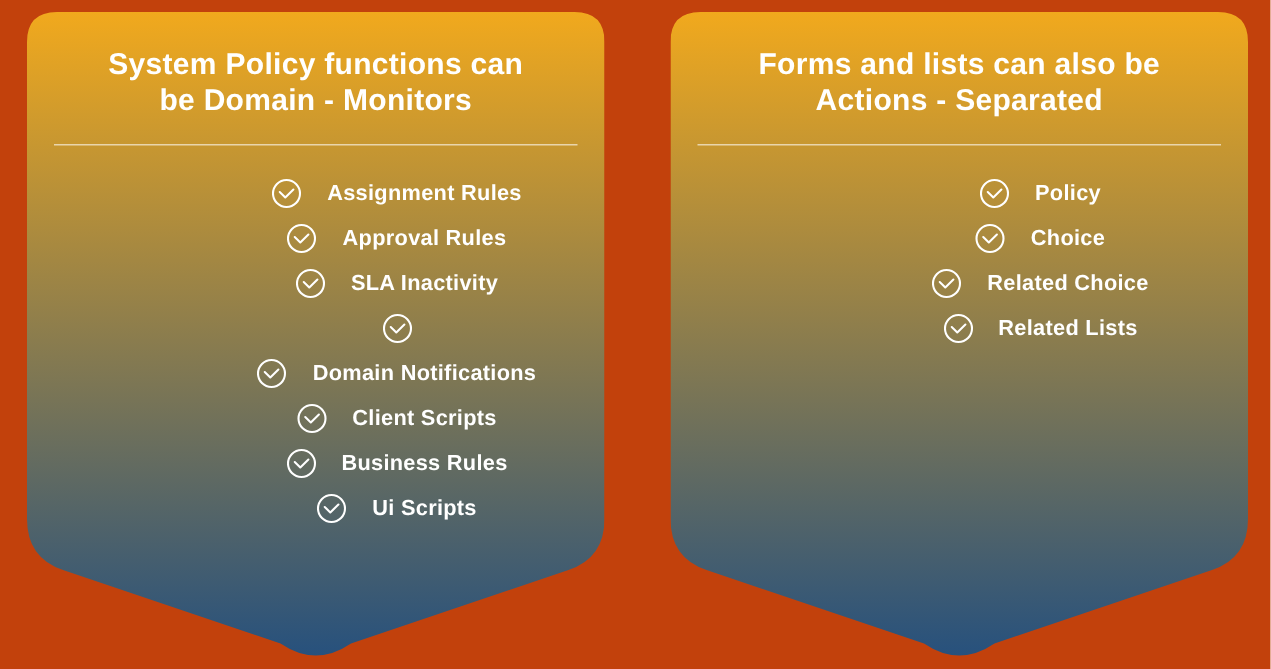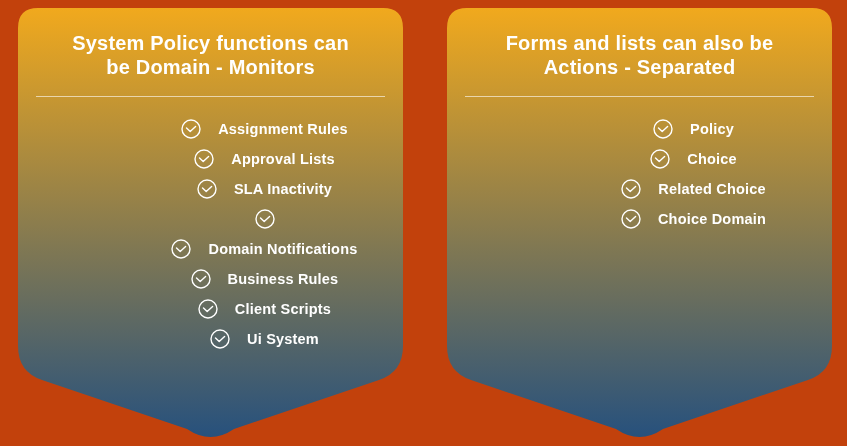--- a/index.html
+++ b/index.html
@@ -111,21 +111,21 @@
     <span class="item-label">Assignment Rules</span>
   </div>
 
   <div class="list-item">
     <span class="check">
       <svg width="20" height="20" viewBox="0 0 20 20">
         <circle cx="10" cy="10" r="9" fill="none" stroke="#ffffff" stroke-width="1.4"></circle>
         <path d="M5.5 9 L9.2 12.6 L14.6 7.4" fill="none" stroke="#ffffff" stroke-width="1.4" stroke-linecap="round" stroke-linejoin="round"></path>
       </svg>
     </span>
-    <span class="item-label">Approval Lists</span>
+    <span class="item-label">Approval Rules</span>
   </div>
 
   <div class="list-item">
     <span class="check">
       <svg width="20" height="20" viewBox="0 0 20 20">
         <circle cx="10" cy="10" r="9" fill="none" stroke="#ffffff" stroke-width="1.4"></circle>
         <path d="M5.5 9 L9.2 12.6 L14.6 7.4" fill="none" stroke="#ffffff" stroke-width="1.4" stroke-linecap="round" stroke-linejoin="round"></path>
       </svg>
     </span>
     <span class="item-label">SLA Inactivity</span>
@@ -150,42 +150,42 @@
     <span class="item-label">Domain Notifications</span>
   </div>
 
   <div class="list-item">
     <span class="check">
       <svg width="20" height="20" viewBox="0 0 20 20">
         <circle cx="10" cy="10" r="9" fill="none" stroke="#ffffff" stroke-width="1.4"></circle>
         <path d="M5.5 9 L9.2 12.6 L14.6 7.4" fill="none" stroke="#ffffff" stroke-width="1.4" stroke-linecap="round" stroke-linejoin="round"></path>
       </svg>
     </span>
+    <span class="item-label">Client Scripts</span>
+  </div>
+
+  <div class="list-item">
+    <span class="check">
+      <svg width="20" height="20" viewBox="0 0 20 20">
+        <circle cx="10" cy="10" r="9" fill="none" stroke="#ffffff" stroke-width="1.4"></circle>
+        <path d="M5.5 9 L9.2 12.6 L14.6 7.4" fill="none" stroke="#ffffff" stroke-width="1.4" stroke-linecap="round" stroke-linejoin="round"></path>
+      </svg>
+    </span>
     <span class="item-label">Business Rules</span>
   </div>
 
-  <div class="list-item">
-    <span class="check">
-      <svg width="20" height="20" viewBox="0 0 20 20">
-        <circle cx="10" cy="10" r="9" fill="none" stroke="#ffffff" stroke-width="1.4"></circle>
-        <path d="M5.5 9 L9.2 12.6 L14.6 7.4" fill="none" stroke="#ffffff" stroke-width="1.4" stroke-linecap="round" stroke-linejoin="round"></path>
-      </svg>
-    </span>
-    <span class="item-label">Client Scripts</span>
-  </div>
-
-
-  <div class="list-item">
-    <span class="check">
-      <svg width="20" height="20" viewBox="0 0 20 20">
-        <circle cx="10" cy="10" r="9" fill="none" stroke="#ffffff" stroke-width="1.4"></circle>
-        <path d="M5.5 9 L9.2 12.6 L14.6 7.4" fill="none" stroke="#ffffff" stroke-width="1.4" stroke-linecap="round" stroke-linejoin="round"></path>
-      </svg>
-    </span>
-    <span class="item-label">Ui System</span>
+
+  <div class="list-item">
+    <span class="check">
+      <svg width="20" height="20" viewBox="0 0 20 20">
+        <circle cx="10" cy="10" r="9" fill="none" stroke="#ffffff" stroke-width="1.4"></circle>
+        <path d="M5.5 9 L9.2 12.6 L14.6 7.4" fill="none" stroke="#ffffff" stroke-width="1.4" stroke-linecap="round" stroke-linejoin="round"></path>
+      </svg>
+    </span>
+    <span class="item-label">Ui Scripts</span>
   </div>
 </div>
     </div>
   </div>
 
   <div class="card right">
     <svg class="card-bg" viewBox="0 0 385 432">
       <defs>
         <linearGradient id="grad-right" x1="0" y1="0" x2="0" y2="1">
           <stop offset="0" class="grad-stop-top"></stop>
@@ -231,19 +231,19 @@
     <span class="item-label">Related Choice</span>
   </div>
 
   <div class="list-item">
     <span class="check">
       <svg width="20" height="20" viewBox="0 0 20 20">
         <circle cx="10" cy="10" r="9" fill="none" stroke="#ffffff" stroke-width="1.4"></circle>
         <path d="M5.5 9 L9.2 12.6 L14.6 7.4" fill="none" stroke="#ffffff" stroke-width="1.4" stroke-linecap="round" stroke-linejoin="round"></path>
       </svg>
     </span>
-    <span class="item-label">Choice Domain</span>
+    <span class="item-label">Related Lists</span>
   </div>
 </div>
     </div>
   </div>
 
 </div>
 
 </body></html>

